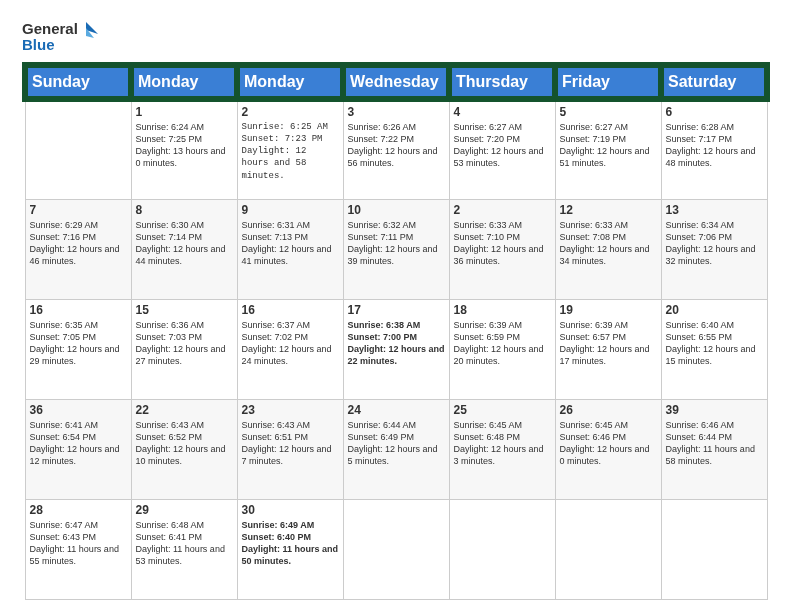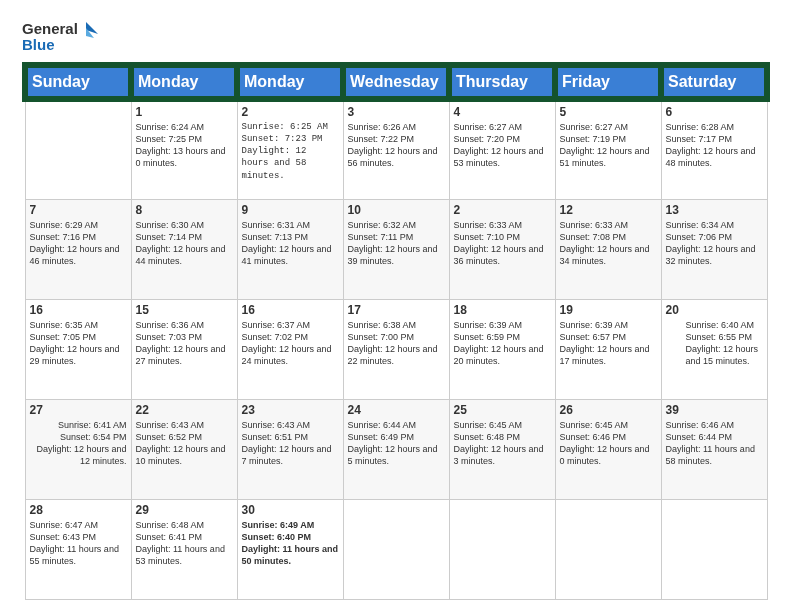--- a/index.html
+++ b/index.html
@@ -219,47 +219,47 @@
 Daylight: 12 hours and 27 minutes.</div>
           </td>
           <td>
             <span class="day-number">16</span>
             <div class="day-info" style="white-space: pre-line;">Sunrise: 6:37 AM
 Sunset: 7:02 PM
 Daylight: 12 hours and 24 minutes.</div>
           </td>
           <td>
             <span class="day-number">17</span>
-            <div class="day-info" style="white-space: pre-line;">Sunrise: 6:38 AM
+            <div class="day-info" style="white-space: pre-line; font-weight: bold;">Sunrise: 6:38 AM
 Sunset: 7:00 PM
 Daylight: 12 hours and 22 minutes.</div>
           </td>
           <td>
             <span class="day-number">18</span>
             <div class="day-info" style="white-space: pre-line;">Sunrise: 6:39 AM
 Sunset: 6:59 PM
 Daylight: 12 hours and 20 minutes.</div>
           </td>
           <td>
             <span class="day-number">19</span>
             <div class="day-info" style="white-space: pre-line;">Sunrise: 6:39 AM
 Sunset: 6:57 PM
 Daylight: 12 hours and 17 minutes.</div>
           </td>
           <td>
             <span class="day-number">20</span>
-            <div class="day-info" style="white-space: pre-line; margin-left: 20px;">Sunrise: 6:40 AM
+            <div class="day-info" style="white-space: pre-line;">Sunrise: 6:40 AM
 Sunset: 6:55 PM
 Daylight: 12 hours and 15 minutes.</div>
           </td>
         </tr>
         <tr>
           <td>
-            <span class="day-number">27</span>
-            <div class="day-info" style="white-space: pre-line; text-align: right;">Sunrise: 6:41 AM
+            <span class="day-number">36</span>
+            <div class="day-info" style="white-space: pre-line;">Sunrise: 6:41 AM
 Sunset: 6:54 PM
 Daylight: 12 hours and 12 minutes.</div>
           </td>
           <td>
             <span class="day-number">22</span>
             <div class="day-info" style="white-space: pre-line;">Sunrise: 6:43 AM
 Sunset: 6:52 PM
 Daylight: 12 hours and 10 minutes.</div>
           </td>
           <td>

